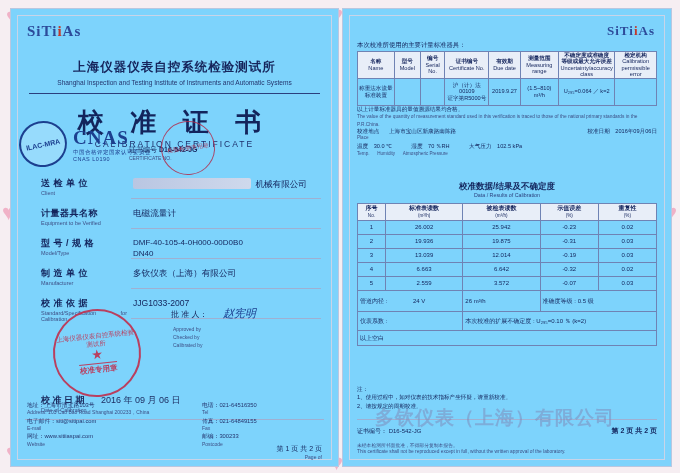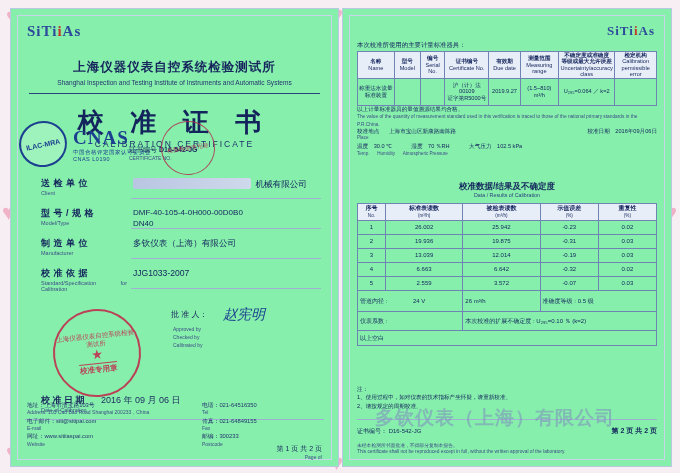--- a/index.html
+++ b/index.html
@@ -6,21 +6,21 @@
   body{
     width:680px;height:473px;overflow:hidden;
     background:#f3e9ef;
     font-family:"Liberation Sans", sans-serif;
     color:#1b2a5e;
   }
   .page{position:relative;width:680px;height:473px;background:#f6eef2;}
   
   .heart{position:absolute;color:#f0a8c0;font-size:22px;opacity:.85;}
   .sheet{
-    position:absolute;background:#86efac;border:1px solid #b9c7e0;
+    position:absolute;background:#7dd3fc;border:1px solid #b9c7e0;
   }
   .left{left:10px;top:8px;width:327px;height:457px;}
   .right{left:342px;top:8px;width:328px;height:457px;}
   .inner{position:absolute;left:6px;top:6px;right:6px;bottom:6px;border:1px solid #c8d4e8;}
 
   .brand{
     position:absolute;font-family:"Liberation Serif", serif;font-weight:bold;
     font-size:15px;letter-spacing:1px;color:#4a5f96;
   }
   .brand .blue{color:#2d4b9a;}
@@ -71,21 +71,21 @@
   .fval{position:absolute;left:92px;top:1px;right:0;font-size:8.6px;color:#13245c;}
   .fval .blur{
     display:inline-block;background:linear-gradient(90deg,#b9c6e2,#cfd9ec);
     color:transparent;border-radius:2px;
   }
   .fline{position:absolute;left:90px;right:0;bottom:8px;height:1px;background:#9fb0d2;}
 
   .sig-block{position:absolute;left:160px;top:300px;width:150px;font-size:8px;}
   .sig-row{position:relative;height:17px;}
   .sig-lab{position:absolute;left:0;top:0;font-size:8px;}
-  .sig-val{position:absolute;left:52px;top:-3px;font-family:"Liberation Serif", serif;font-size:14px;color:#1b3f8f;font-style:italic;}
+  .sig-val{position:absolute;left:52px;top:-3px;font-family:"Liberation Serif", serif;font-size:11px;color:#1b3f8f;font-style:italic;}
 
   .redstamp{
     position:absolute;left:42px;top:300px;width:84px;height:84px;border-radius:50%;
     border:2px solid #c0304f;color:#c0304f;opacity:.9;
     display:flex;flex-direction:column;align-items:center;justify-content:center;
     font-size:6px;text-align:center;line-height:1.25;transform:rotate(-6deg);
   }
   .redstamp .star{font-size:13px;line-height:1;}
   .redstamp .t1{font-size:6.5px;}
   .redstamp .t2{font-size:7.5px;font-weight:bold;border-top:1px solid #c0304f;margin-top:2px;padding-top:1px;}
@@ -168,20 +168,28 @@
           <b>送 检 单 位</b>
           <i>Client</i>
         </div>
         <div class="fval">
           <span class="blur" style="width:118px;height:11px;"></span>
           <span style="position:relative;left:2px;top:-2px;text-align:center;">机械有限公司</span>
         </div>
         <div class="fline"></div>
       </div>
 
+      <div class="frow">
+        <div class="flab">
+          <b>计量器具名称</b>
+          <i>Equipment to be Verified</i>
+        </div>
+        <div class="fval">电磁流量计</div>
+        <div class="fline"></div>
+      </div>
 
       <div class="frow">
         <div class="flab">
           <b>型 号 / 规 格</b>
           <i>Model/Type</i>
         </div>
         <div class="fval" style="font-size:8px;line-height:1.35;">
           <span>DMF-40-105-4-0H000-00D0B0</span><br>
           <span>DN40</span>
         </div>

